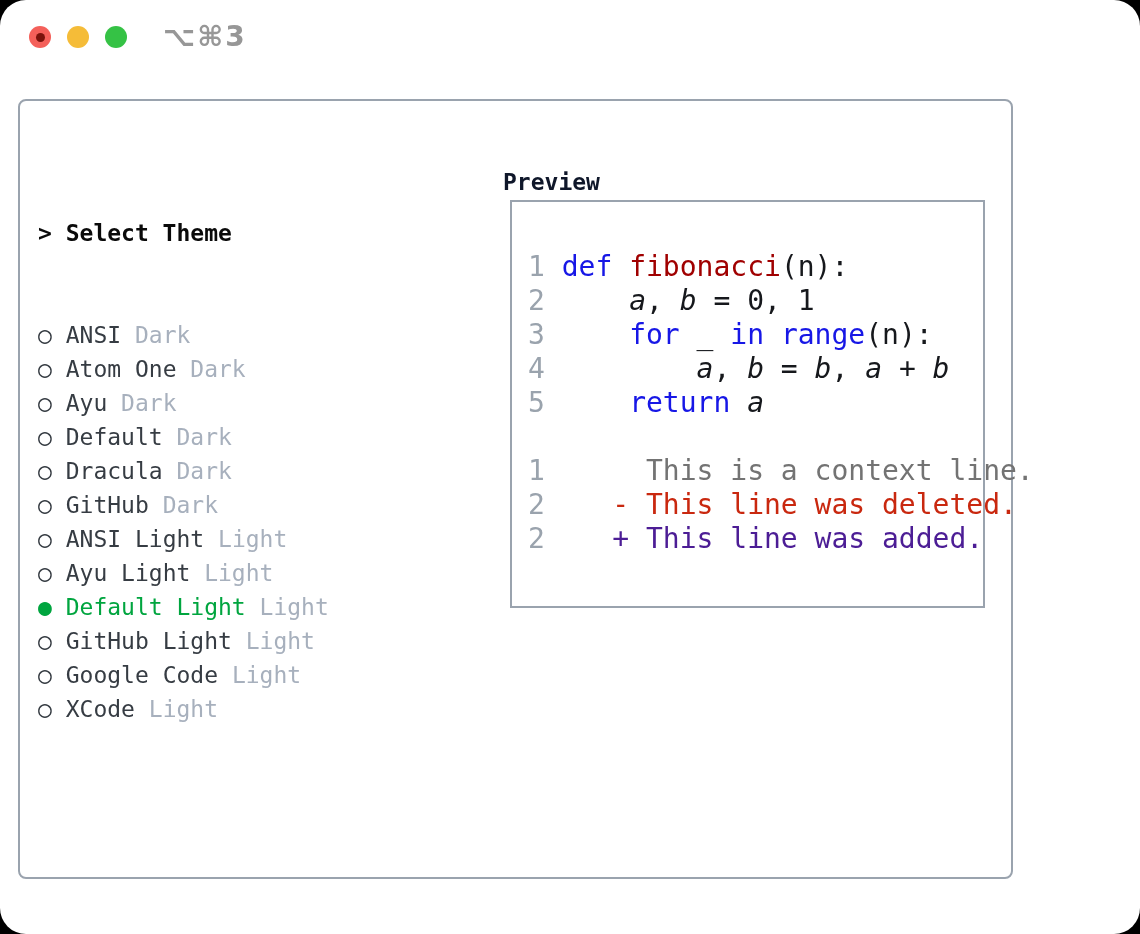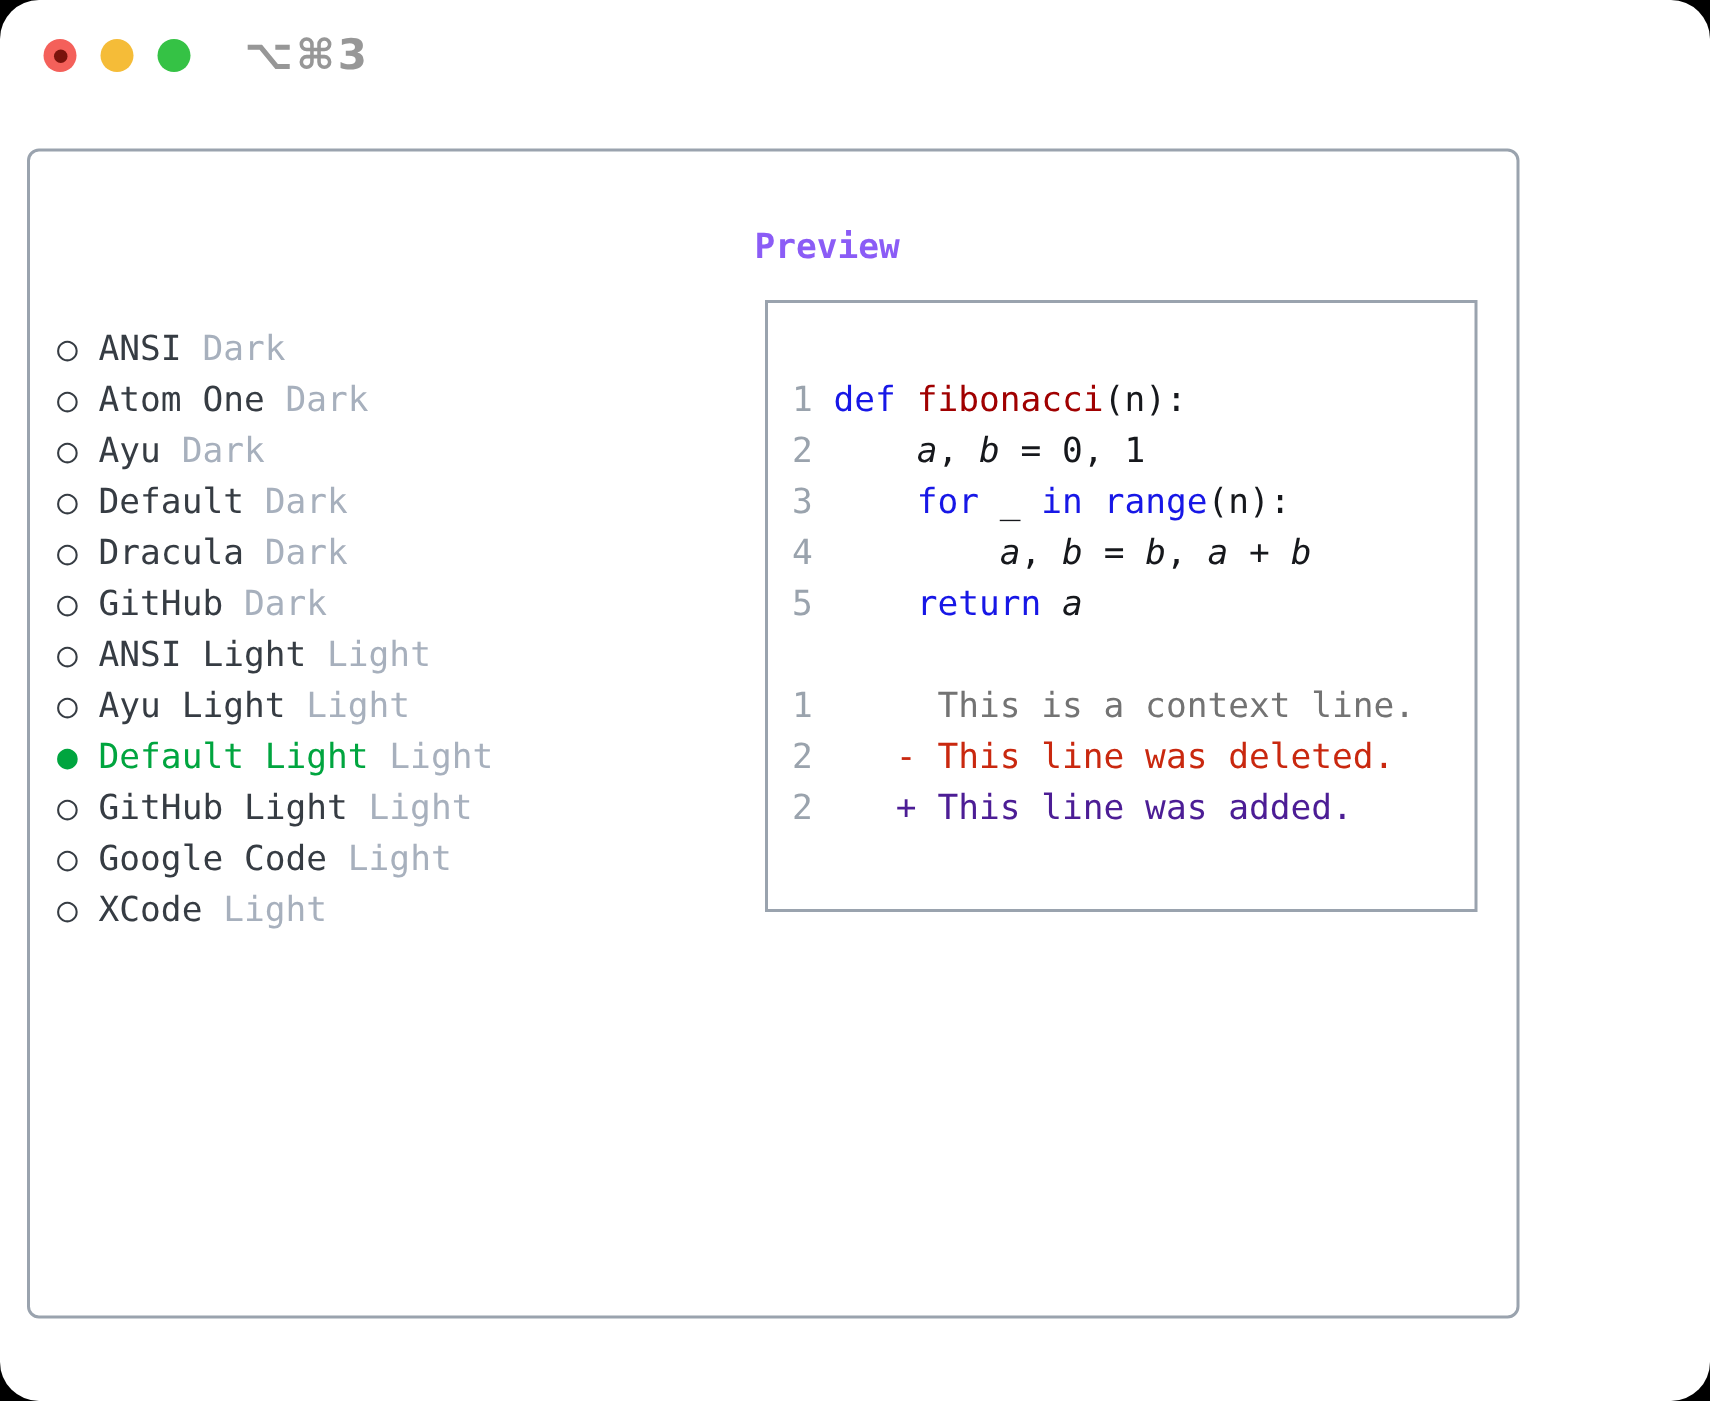--- a/index.html
+++ b/index.html
@@ -28,25 +28,25 @@
   .prompt{display:inline-block;width:2ch;color:#0a0a0a;font-weight:700;}
   .hdr{color:#0a0a0a;font-weight:700;}
   .marker{color:#363c43;}
   .marker.sel{color:#00a53f;}
   .tname{color:#363c43;}
   .tname.sel{color:#00a53f;margin-top:36px;}
   .variant{color:#a7b0bd;}
   .apply-hdr{color:#0a0a0a;padding-left:2ch;}
 
   
-  .preview-title{position:absolute;left:483px;top:47px;font-size:23px;line-height:34px;
-                 font-weight:700;color:#8b5cf6;}
+  .preview-title{position:absolute;left:483px;top:64px;font-size:23px;line-height:34px;
+                 font-weight:700;color:#0f172a;}
   .preview-box{position:absolute;left:490px;top:99px;width:475px;height:408px;box-sizing:border-box;
                border:2px solid #9aa3ae;background:#fff;padding:48px 0 0 16px;
-               font-size:23px;line-height:34px;white-space:pre;}
+               font-size:28px;line-height:34px;white-space:pre;}
   .cline{height:34px;}
   .lnum{color:#9aa3ad;}
   .tk-pl{color:#16181c;}
   .tk-kw{color:#1717e6;}
   .tk-fn{color:#a00000;}
   .tk-var{color:#16181c;font-style:italic;}
   .tk-ctx{color:#737373;}
   .tk-del{color:#c9280f;}
   .tk-add{color:#4c1d95;}
 </style>
@@ -61,20 +61,21 @@
         <div class="dot"></div>
       </div>
       <div class="light yellow"></div>
       <div class="light green"></div>
       <div class="win-title">⌥⌘3</div>
     </div>
 
     <div class="panel">
 
       <div class="left-col">
+        <div class="row"><span class="prompt">&gt;</span><span class="hdr">Select Theme</span></div>
         <div id="theme-list"><div class="row"><span class="marker">○ </span><span class="tname">ANSI</span><span class="variant"> Dark</span></div><div class="row"><span class="marker">○ </span><span class="tname">Atom One</span><span class="variant"> Dark</span></div><div class="row"><span class="marker">○ </span><span class="tname">Ayu</span><span class="variant"> Dark</span></div><div class="row"><span class="marker">○ </span><span class="tname">Default</span><span class="variant"> Dark</span></div><div class="row"><span class="marker">○ </span><span class="tname">Dracula</span><span class="variant"> Dark</span></div><div class="row"><span class="marker">○ </span><span class="tname">GitHub</span><span class="variant"> Dark</span></div><div class="row"><span class="marker">○ </span><span class="tname">ANSI Light</span><span class="variant"> Light</span></div><div class="row"><span class="marker">○ </span><span class="tname">Ayu Light</span><span class="variant"> Light</span></div><div class="row"><span class="marker sel">● </span><span class="tname sel">Default Light</span><span class="variant"> Light</span></div><div class="row"><span class="marker">○ </span><span class="tname">GitHub Light</span><span class="variant"> Light</span></div><div class="row"><span class="marker">○ </span><span class="tname">Google Code</span><span class="variant"> Light</span></div><div class="row"><span class="marker">○ </span><span class="tname">XCode</span><span class="variant"> Light</span></div></div>
         <div class="row"></div>
         
         
         
       </div>
 
       <div class="preview-title">Preview</div>
       <div class="preview-box" id="preview-box"><div class="cline"><span class="lnum">1</span><span class="tk-pl"> </span><span class="tk-kw">def</span><span class="tk-pl"> </span><span class="tk-fn">fibonacci</span><span class="tk-pl">(n):</span></div><div class="cline"><span class="lnum">2</span><span class="tk-pl">     </span><span class="tk-var">a</span><span class="tk-pl">, </span><span class="tk-var">b</span><span class="tk-pl"> = </span><span class="tk-pl">0, 1</span></div><div class="cline"><span class="lnum">3</span><span class="tk-pl">     </span><span class="tk-kw">for</span><span class="tk-pl"> _ </span><span class="tk-kw">in</span><span class="tk-pl"> </span><span class="tk-kw">range</span><span class="tk-pl">(n):</span></div><div class="cline"><span class="lnum">4</span><span class="tk-pl">         </span><span class="tk-var">a</span><span class="tk-pl">, </span><span class="tk-var">b</span><span class="tk-pl"> = </span><span class="tk-var">b</span><span class="tk-pl">, </span><span class="tk-var">a</span><span class="tk-pl"> + </span><span class="tk-var">b</span></div><div class="cline"><span class="lnum">5</span><span class="tk-pl">     </span><span class="tk-kw">return</span><span class="tk-pl"> </span><span class="tk-var">a</span></div><div class="cline"></div><div class="cline"><span class="lnum">1</span><span class="tk-ctx">      This is a context line.</span></div><div class="cline"><span class="lnum">2</span><span class="tk-del">    - This line was deleted.</span></div><div class="cline"><span class="lnum">2</span><span class="tk-add">    + This line was added.</span></div></div>
 

